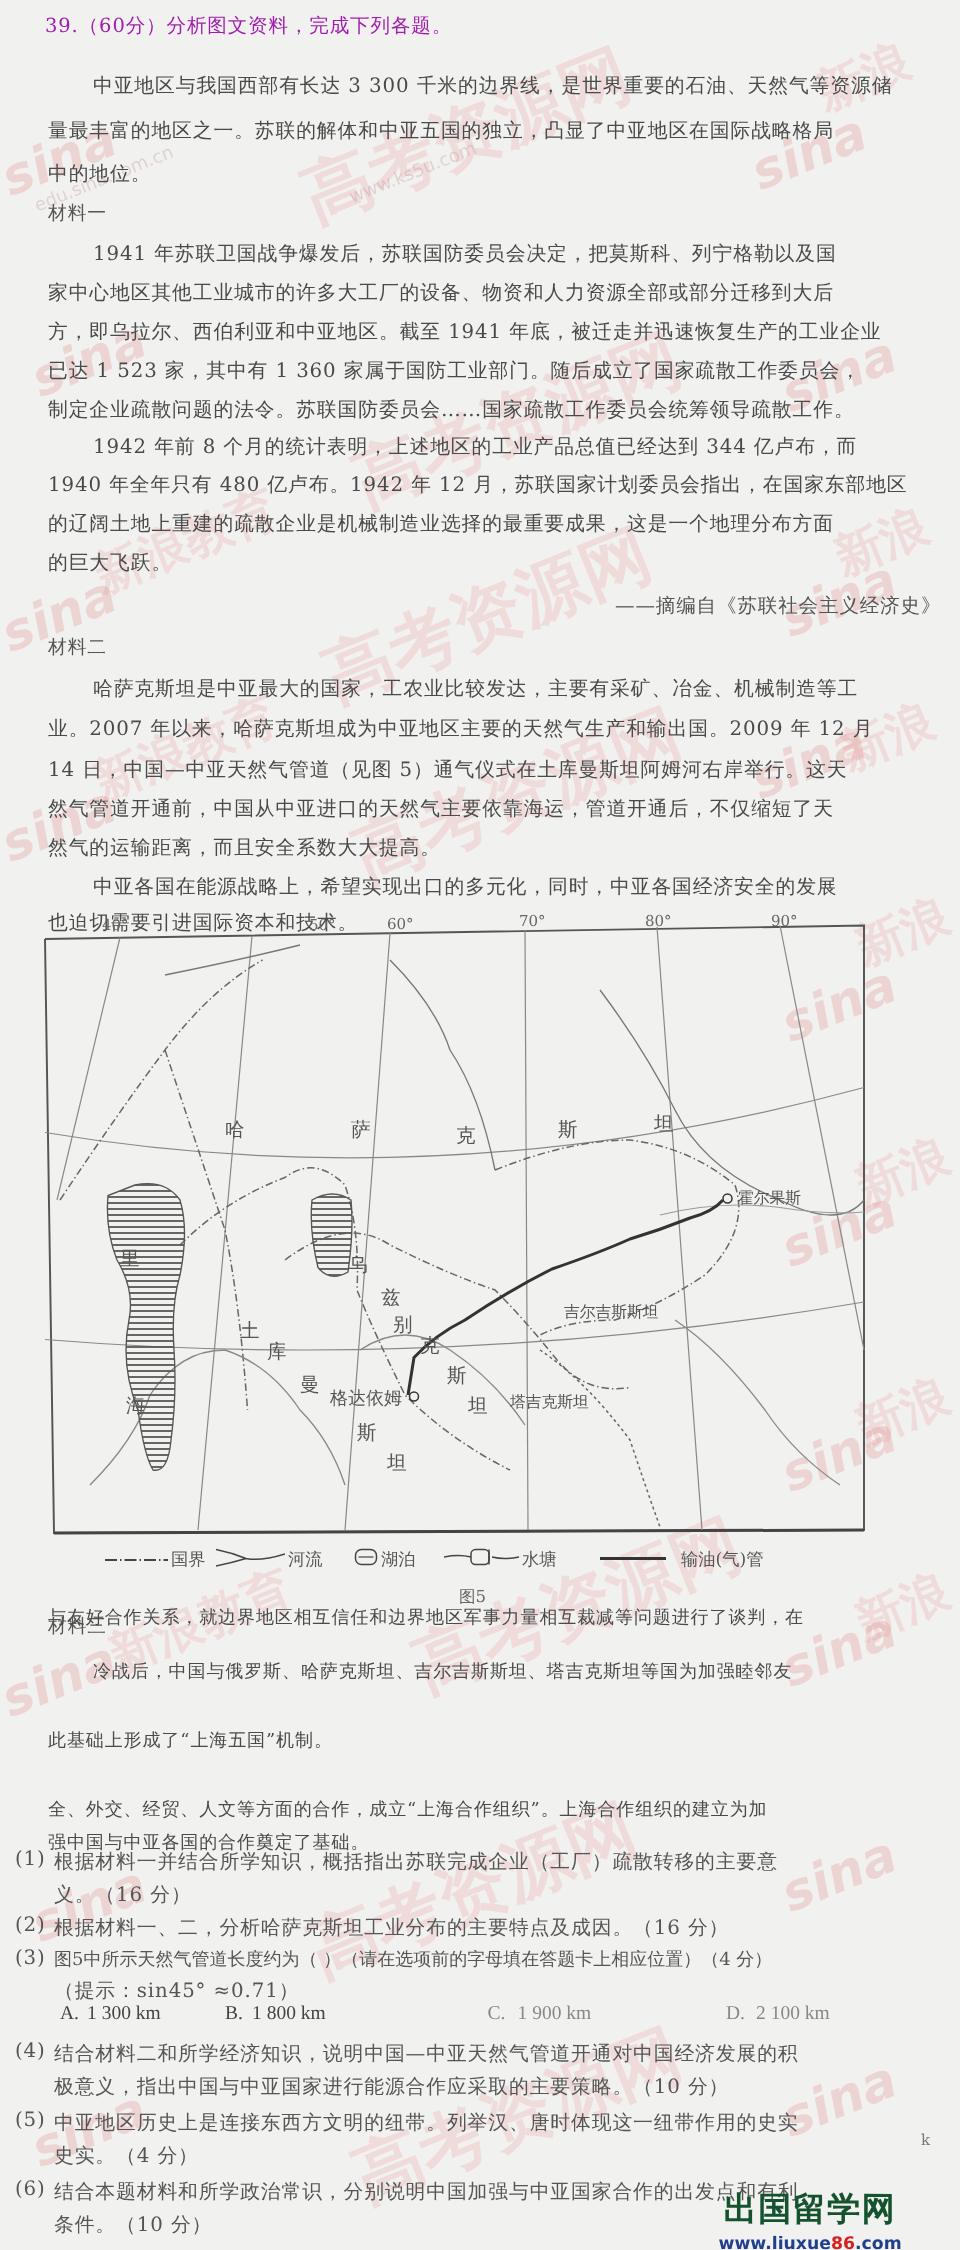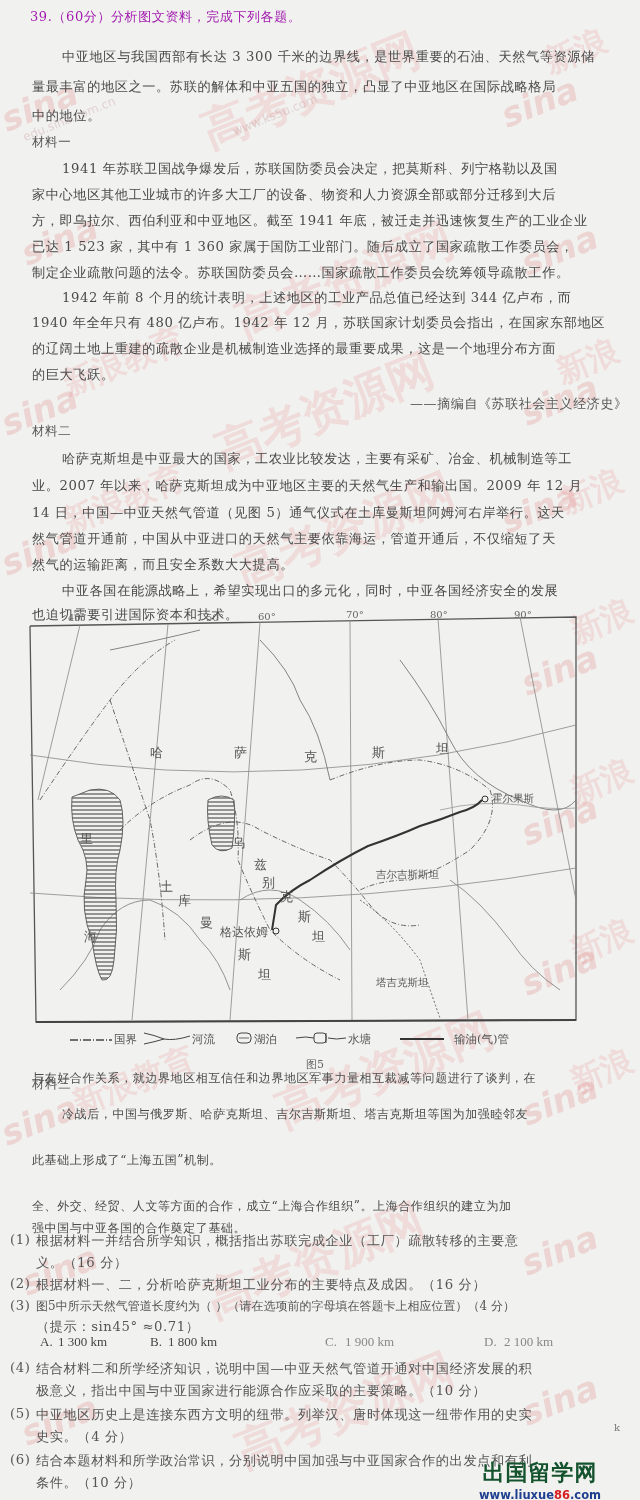--- a/index.html
+++ b/index.html
@@ -182,21 +182,21 @@
   <div class="maplabel" style="left:160px;top:878px;">土</div>
   <div class="maplabel" style="left:178px;top:892px;">库</div>
   <div class="maplabel" style="left:200px;top:914px;">曼</div>
   <div class="maplabel" style="left:238px;top:946px;">斯</div>
   <div class="maplabel" style="left:258px;top:966px;">坦</div>
 
   <div class="maplabel" style="left:80px;top:830px;">里</div>
   <div class="maplabel" style="left:84px;top:928px;">海</div>
 
   <div class="maplabel sm" style="left:376px;top:868px;">吉尔吉斯斯坦</div>
-  <div class="maplabel sm" style="left:340px;top:976px;margin-left:36px;">塔吉克斯坦</div>
+  <div class="maplabel sm" style="left:340px;top:928px;">塔吉克斯坦</div>
   <div class="maplabel sm" style="left:492px;top:792px;">霍尔果斯</div>
   <div class="maplabel" style="left:220px;top:924px;font-size:12px;">格达依姆</div>
 
   <div class="legend">
     <svg style="position:absolute;left:10px;top:6px;" width="42" height="8">
       <line x1="0" y1="4" x2="42" y2="4" stroke="#444" stroke-width="1.3" stroke-dasharray="8,2,1,2"></line>
     </svg>
     <span style="left:54px;">国界</span>
     <svg style="position:absolute;left:84px;top:0px;" width="46" height="16">
       <path d="M0,3 Q10,5 20,9 Q30,11 46,6 M0,14 Q10,12 20,9" fill="none" stroke="#444" stroke-width="1"></path>

